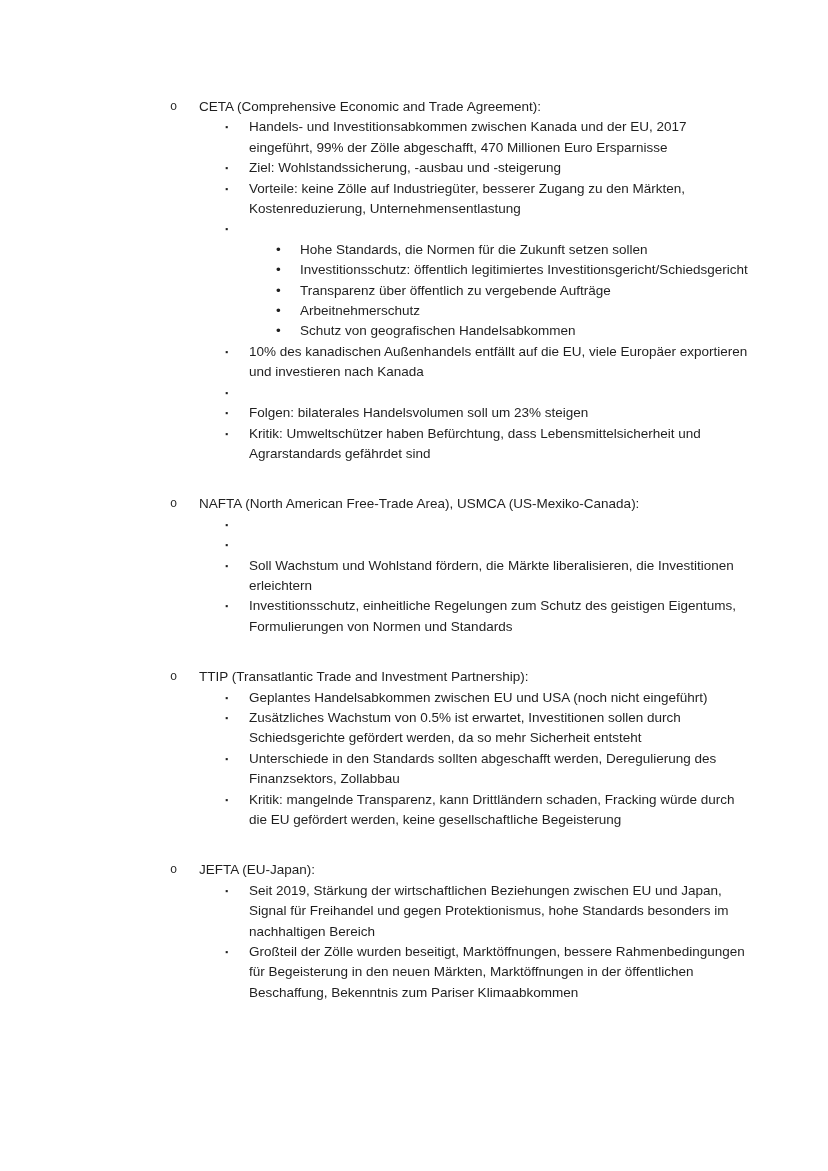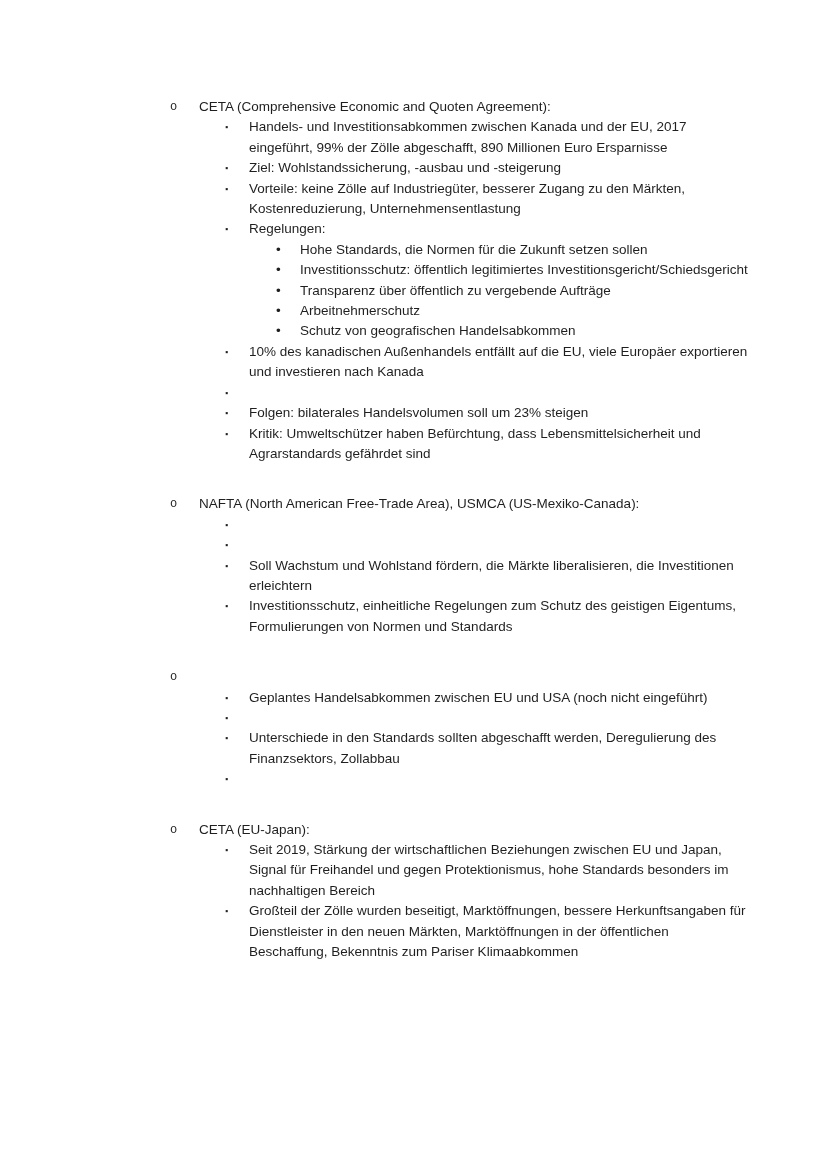--- a/index.html
+++ b/index.html
@@ -56,37 +56,36 @@
   }
 </style>
 </head>
 <body>
 
 <div class="page">
   <div class="content">
       <div class="section">
         <div class="row l1">
           <span class="bullet">o</span>
-          <span class="text">CETA (Comprehensive Economic and Quoten Agreement):</span>
+          <span class="text">CETA (Comprehensive Economic and Trade Agreement):</span>
         </div>
         <div class="row l2">
           <span class="bullet">▪</span>
-          <span class="text">Handels- und Investitionsabkommen zwischen Kanada und der EU, 2017 eingeführt, 99% der Zölle abgeschafft, 890 Millionen Euro Ersparnisse</span>
+          <span class="text">Handels- und Investitionsabkommen zwischen Kanada und der EU, 2017 eingeführt, 99% der Zölle abgeschafft, 470 Millionen Euro Ersparnisse</span>
         </div>
         <div class="row l2">
           <span class="bullet">▪</span>
           <span class="text">Ziel: Wohlstandssicherung, -ausbau und -steigerung</span>
         </div>
         <div class="row l2">
           <span class="bullet">▪</span>
           <span class="text">Vorteile: keine Zölle auf Industriegüter, besserer Zugang zu den Märkten, Kostenreduzierung, Unternehmensentlastung</span>
         </div>
         <div class="row l2">
           <span class="bullet">▪</span>
-          <span class="text">Regelungen:</span>
         </div>
         <div class="row l3">
           <span class="bullet">•</span>
           <span class="text">Hohe Standards, die Normen für die Zukunft setzen sollen</span>
         </div>
         <div class="row l3">
           <span class="bullet">•</span>
           <span class="text">Investitionsschutz: öffentlich legitimiertes Investitionsgericht/Schiedsgericht</span>
         </div>
         <div class="row l3">
@@ -133,44 +132,47 @@
           <span class="text">Soll Wachstum und Wohlstand fördern, die Märkte liberalisieren, die Investitionen erleichtern</span>
         </div>
         <div class="row l2">
           <span class="bullet">▪</span>
           <span class="text">Investitionsschutz, einheitliche Regelungen zum Schutz des geistigen Eigentums, Formulierungen von Normen und Standards</span>
         </div>
       </div>
       <div class="section">
         <div class="row l1">
           <span class="bullet">o</span>
+          <span class="text">TTIP (Transatlantic Trade and Investment Partnership):</span>
         </div>
         <div class="row l2">
           <span class="bullet">▪</span>
           <span class="text">Geplantes Handelsabkommen zwischen EU und USA (noch nicht eingeführt)</span>
         </div>
         <div class="row l2">
           <span class="bullet">▪</span>
+          <span class="text">Zusätzliches Wachstum von 0.5% ist erwartet, Investitionen sollen durch Schiedsgerichte gefördert werden, da so mehr Sicherheit entsteht</span>
         </div>
         <div class="row l2">
           <span class="bullet">▪</span>
           <span class="text">Unterschiede in den Standards sollten abgeschafft werden, Deregulierung des Finanzsektors, Zollabbau</span>
         </div>
         <div class="row l2">
           <span class="bullet">▪</span>
+          <span class="text">Kritik: mangelnde Transparenz, kann Drittländern schaden, Fracking würde durch die EU gefördert werden, keine gesellschaftliche Begeisterung</span>
         </div>
       </div>
       <div class="section">
         <div class="row l1">
           <span class="bullet">o</span>
-          <span class="text">CETA (EU-Japan):</span>
+          <span class="text">JEFTA (EU-Japan):</span>
         </div>
         <div class="row l2">
           <span class="bullet">▪</span>
           <span class="text">Seit 2019, Stärkung der wirtschaftlichen Beziehungen zwischen EU und Japan, Signal für Freihandel und gegen Protektionismus, hohe Standards besonders im nachhaltigen Bereich</span>
         </div>
         <div class="row l2">
           <span class="bullet">▪</span>
-          <span class="text">Großteil der Zölle wurden beseitigt, Marktöffnungen, bessere Herkunftsangaben für Dienstleister in den neuen Märkten, Marktöffnungen in der öffentlichen Beschaffung, Bekenntnis zum Pariser Klimaabkommen</span>
+          <span class="text">Großteil der Zölle wurden beseitigt, Marktöffnungen, bessere Rahmenbedingungen für Begeisterung in den neuen Märkten, Marktöffnungen in der öffentlichen Beschaffung, Bekenntnis zum Pariser Klimaabkommen</span>
         </div>
       </div>
     </div>
 </div>
 
 </body></html>

